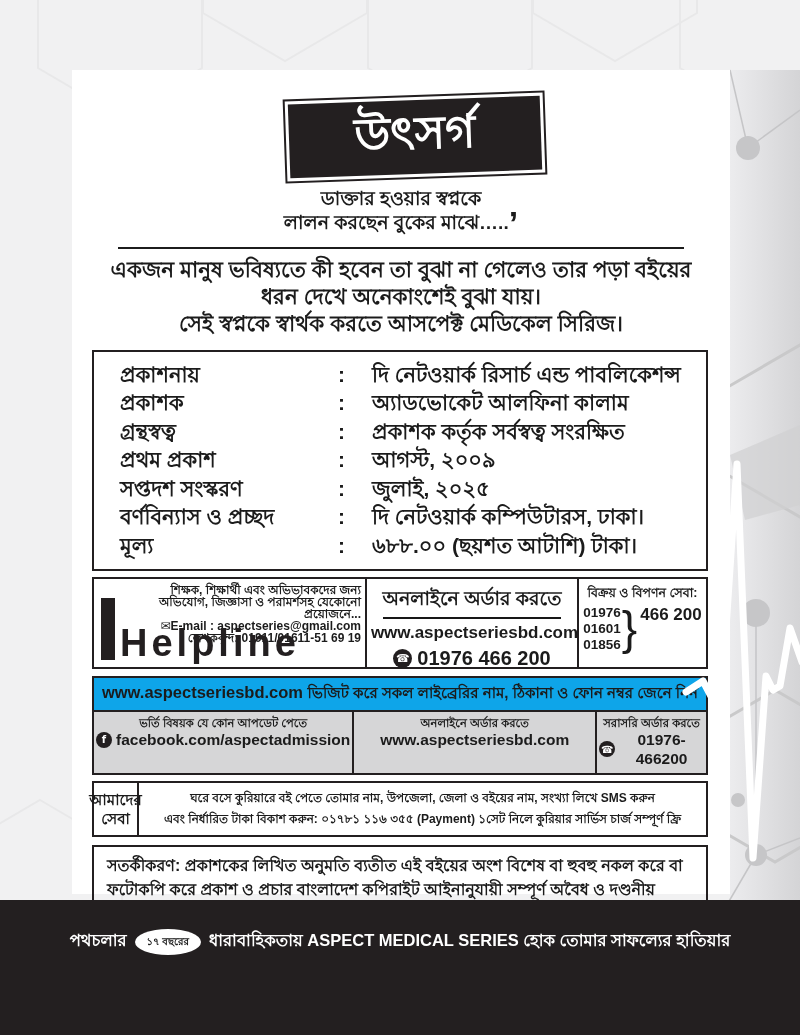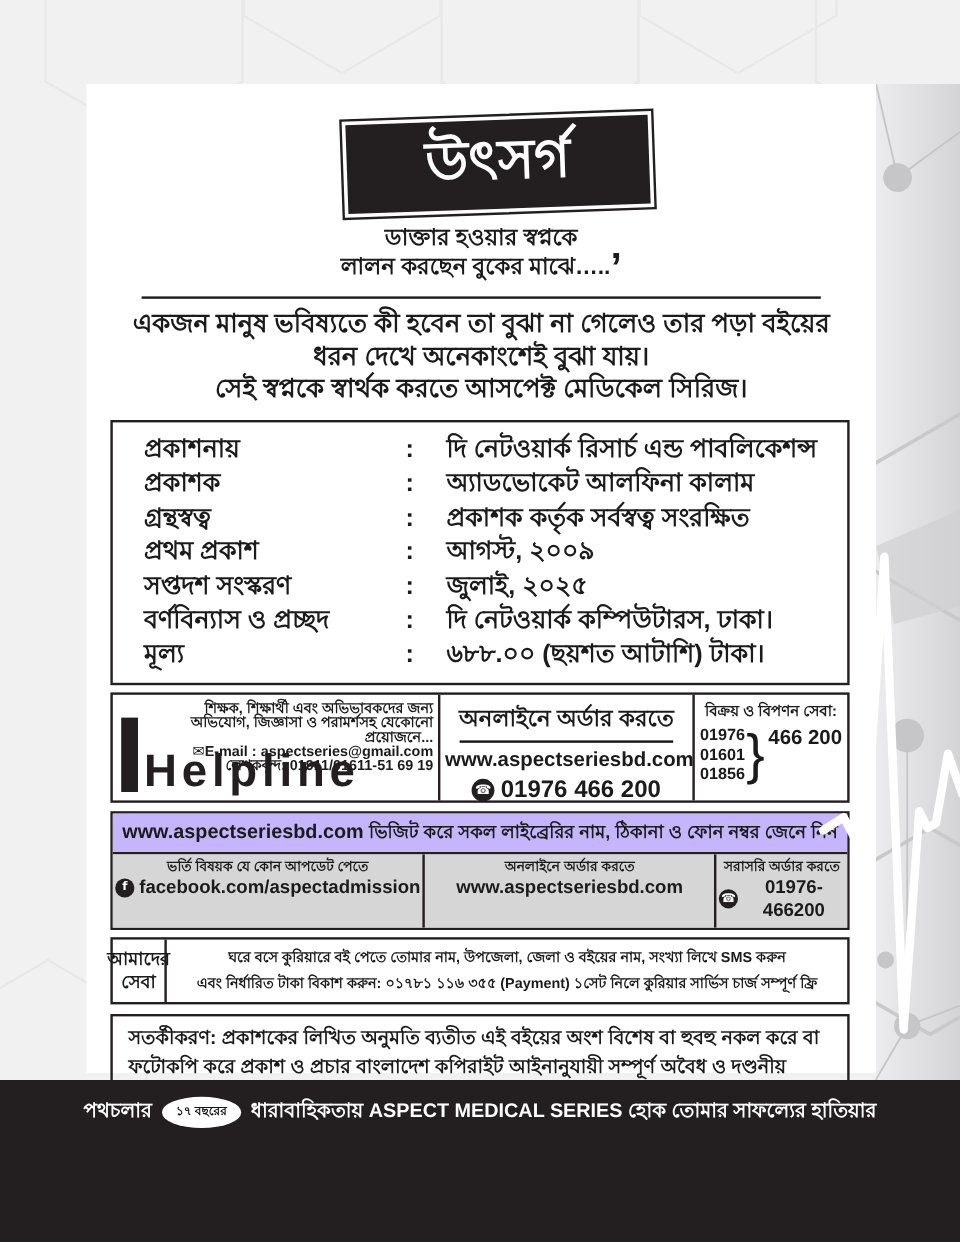--- a/index.html
+++ b/index.html
@@ -70,21 +70,21 @@
   }
   .hl-right { flex:1; text-align:center; padding-top:5px; }
   .hl-right-head { font-weight:bold; font-size:12.5px; }
   .sales-row { display:flex; justify-content:center; margin-top:1px; }
   .sales-prefixes { font-weight:bold; font-size:13.5px; line-height:16px; text-align:left; }
   .sales-brace { font-size:46px; font-weight:normal; margin:0 3px 0 1px; line-height:1; }
   .sales-number { font-weight:bold; font-size:17px; }
 
   
   .lc-box { margin:7px 22px 0 20px; border:2px solid #231f20; }
-  .lib-bar { background:#c4b5fd; text-align:center; padding:3px 0 4px; border-bottom:2px solid #231f20; font-weight:bold; }
+  .lib-bar { background:#0ea5e9; text-align:center; padding:3px 0 4px; border-bottom:2px solid #231f20; font-weight:bold; }
   .lib-url { font-size:16.5px; }
   .lib-text { font-size:15px; }
   .strip { display:flex; background:#d6d6d7; }
   .strip-col { padding:4px 2px 5px; text-align:center; }
   .strip-col.c1 { flex:0 0 36%; }
   .strip-col.c2 { flex:0 0 40%; border-left:2px solid #231f20; border-right:2px solid #231f20; }
   .strip-col.c3 { flex:1; }
   .strip-cap { font-weight:bold; font-size:11.5px; line-height:14px; }
   .strip-val { font-weight:bold; font-size:15.5px; line-height:19px; display:flex; align-items:center; justify-content:center; gap:4px; }
   .circle-ic.small { width:16px; height:16px; font-size:10px; }
@@ -99,21 +99,21 @@
 
   
   .warn-box {
     margin:8px 22px 0 20px; border:2px solid #231f20;
     padding:7px 13px 9px; font-size:16px; line-height:23.5px; font-weight:bold;
   }
 
   
   .footer {
     position:absolute; z-index:2; left:0; top:900px; width:800px; height:135px;
-    background:#231f20; color:#fff; text-align:center; padding-top:13px;
+    background:#231f20; color:#fff; text-align:center; padding-top:28px;
   }
   .footer-line { display:inline-flex; align-items:center; gap:8px; font-weight:bold; font-size:16.5px; }
   .year-badge {
     background:#fff; color:#161616; border-radius:50%;
     padding:4px 12px; font-size:10px; font-weight:bold; line-height:18px;
   }
 </style>
 </head>
 <body>
 

